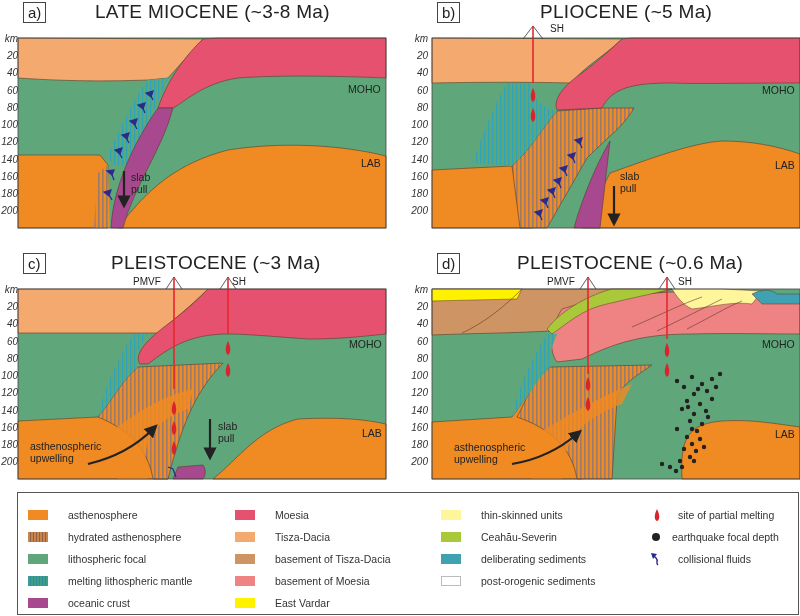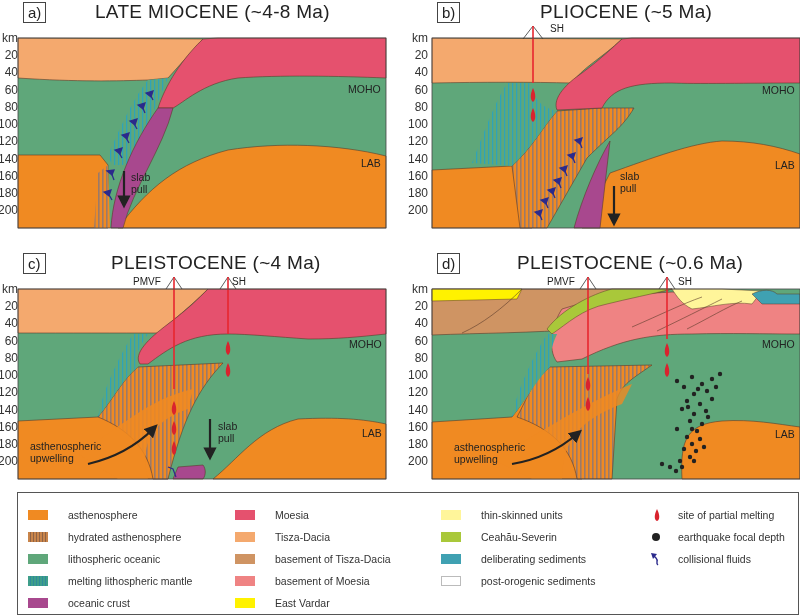--- a/index.html
+++ b/index.html
@@ -1,19 +1,19 @@
 <!DOCTYPE html>
 <html><head>
 <meta charset="utf-8">
 <style>
   html,body{margin:0;padding:0;background:#ffffff;}
   body{width:800px;height:616px;position:relative;overflow:hidden;font-family:"Liberation Sans",sans-serif;color:#222;}
   .panel-label{position:absolute;border:1px solid #444;font-size:15px;padding:0 4px;line-height:19px;height:19px;background:#fff;}
   .panel-title{position:absolute;font-size:19px;letter-spacing:0.3px;white-space:nowrap;color:#222;}
-  .axis{position:absolute;width:18px;font-size:12px;color:#333;}
+  .axis{position:absolute;width:18px;font-size:10px;color:#333;font-style:italic;}
   .axis span{position:absolute;right:0;display:block;line-height:9px;}
   svg.sec{position:absolute;overflow:visible;}
   .lbl{font-family:"Liberation Sans",sans-serif;}
   .legend{position:absolute;left:17px;top:492px;width:782px;height:123px;border:1px solid #555;box-sizing:border-box;}
   .leg-item{position:absolute;height:14px;font-size:10.5px;line-height:14px;color:#333;white-space:nowrap;}
   .sw{position:absolute;left:0;top:2px;width:20px;height:10px;}
   .leg-item .t{position:absolute;left:40px;top:0;}
 </style>
 </head>
 <body>
@@ -37,21 +37,21 @@
       <rect x="0" width="1" height="10" fill="#2f8a9c"></rect>
     </pattern>
     <marker id="arrBlk" markerWidth="6" markerHeight="6" refX="3" refY="3" orient="auto">
       <path d="M0,0 L6,3 L0,6 z" fill="#222"></path>
     </marker>
   </defs>
 </svg>
 
 <div>
   <div class="panel-label" style="left:23px;top:2px;">a)</div>
-  <div class="panel-title" style="left:95px;top:1px;">LATE MIOCENE (~4-8 Ma)</div>
+  <div class="panel-title" style="left:95px;top:1px;">LATE MIOCENE (~3-8 Ma)</div>
   <div class="axis" style="left:0;top:34px;height:190px;">
     <span style="top:0">km</span>
     <span style="top:17px">20</span>
     <span style="top:34px">40</span>
     <span style="top:52px">60</span>
     <span style="top:69px">80</span>
     <span style="top:86px">100</span>
     <span style="top:103px">120</span>
     <span style="top:121px">140</span>
     <span style="top:138px">160</span>
@@ -159,21 +159,21 @@
     <text x="188" y="142" font-size="10.5" fill="#222" class="lbl">slab</text>
     <text x="188" y="154" font-size="10.5" fill="#222" class="lbl">pull</text>
     <text x="330" y="56" font-size="10.5" fill="#222" class="lbl">MOHO</text>
     <text x="343" y="131" font-size="10.5" fill="#222" class="lbl">LAB</text>
     <rect x="0" y="0" width="368" height="190" fill="none" stroke="#444" stroke-width="0.8"></rect>
   </svg>
 </div>
 
 <div>
   <div class="panel-label" style="left:23px;top:253px;">c)</div>
-  <div class="panel-title" style="left:111px;top:252px;">PLEISTOCENE (~4 Ma)</div>
+  <div class="panel-title" style="left:111px;top:252px;">PLEISTOCENE (~3 Ma)</div>
   <div class="axis" style="left:0;top:285px;height:190px;">
     <span style="top:0">km</span>
     <span style="top:17px">20</span>
     <span style="top:34px">40</span>
     <span style="top:52px">60</span>
     <span style="top:69px">80</span>
     <span style="top:86px">100</span>
     <span style="top:103px">120</span>
     <span style="top:121px">140</span>
     <span style="top:138px">160</span>
@@ -334,21 +334,21 @@
   <div class="leg-item" style="left:10px;top:15px;">
     <span class="sw" style="background:#f08a22"></span>
     <span class="t">asthenosphere</span>
   </div>
   <div class="leg-item" style="left:10px;top:37px;">
     <span class="sw" style="background:repeating-linear-gradient(90deg,#c8844a 0 2px,#8e6245 2px 3px)"></span>
     <span class="t">hydrated asthenosphere</span>
   </div>
   <div class="leg-item" style="left:10px;top:59px;">
     <span class="sw" style="background:#5fa77a"></span>
-    <span class="t">lithospheric oceanic</span>
+    <span class="t">lithospheric focal</span>
   </div>
   <div class="leg-item" style="left:10px;top:81px;">
     <span class="sw" style="background:repeating-linear-gradient(90deg,#3e9e8a 0 2px,#2f8a9c 2px 3px)"></span>
     <span class="t">melting lithospheric mantle</span>
   </div>
   <div class="leg-item" style="left:10px;top:103px;">
     <span class="sw" style="background:#a8488e"></span>
     <span class="t">oceanic crust</span>
   </div>
 
@@ -393,21 +393,21 @@
   <div class="leg-item" style="left:630px;top:15px;">
     <svg style="position:absolute;left:4px;top:0" width="10" height="14">
         <path d="M5,1 C2,7 2,12 5,13 C8,12 8,7 5,1Z" fill="#d9232e"></path>
       </svg>
     <span class="t" style="left:30px">site of partial melting</span>
   </div>
   <div class="leg-item" style="left:630px;top:37px;">
     <svg style="position:absolute;left:3px;top:2px" width="10" height="10">
         <circle cx="5" cy="5" r="4" fill="#222"></circle>
       </svg>
-    <span class="t" style="left:30px">earthquake focal depth</span>
+    <span class="t" style="left:24px">earthquake focal depth</span>
   </div>
   <div class="leg-item" style="left:630px;top:59px;">
     <svg style="position:absolute;left:1px;top:0" width="14" height="14">
         <path d="M9,13 C6,11 10,9 7,6 L5,4" fill="none" stroke="#2b2a8c" stroke-width="1.4"></path>
         <path d="M2,1 L8,2 L4,7z" fill="#2b2a8c"></path>
       </svg>
     <span class="t" style="left:30px">collisional fluids</span>
   </div>
 </div>
 

